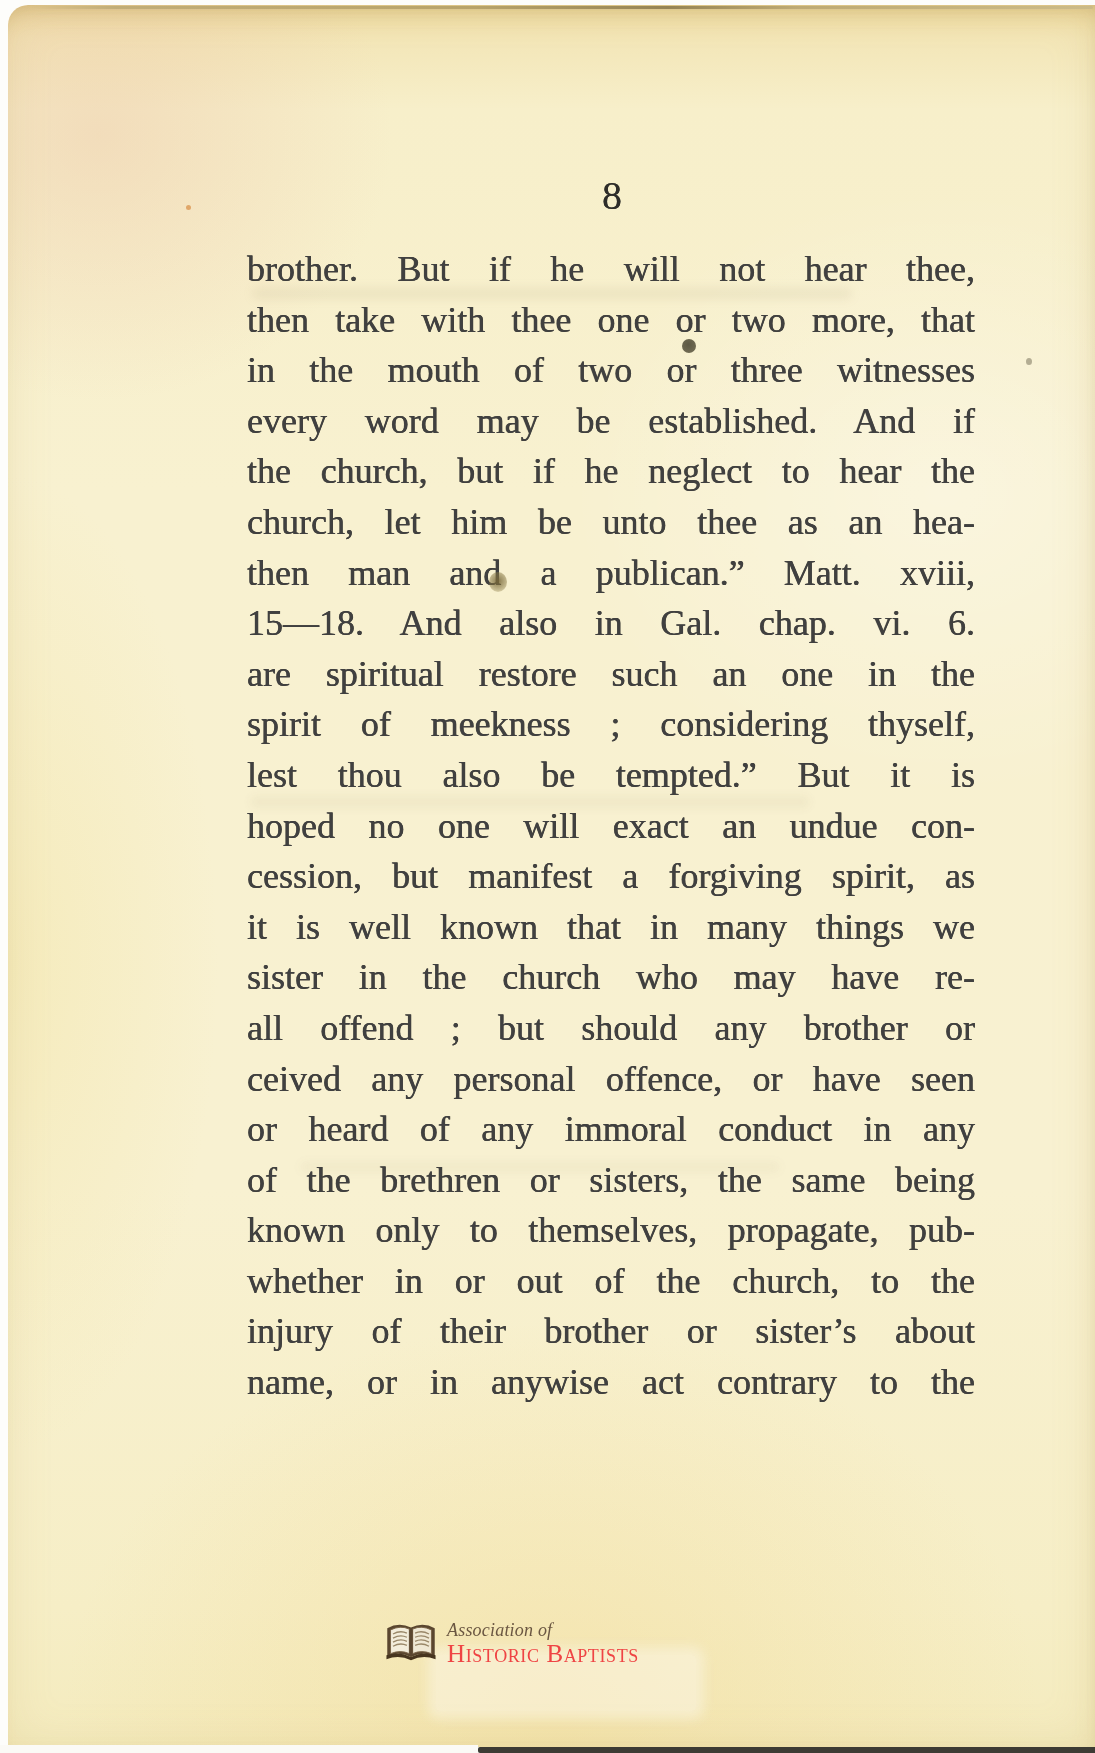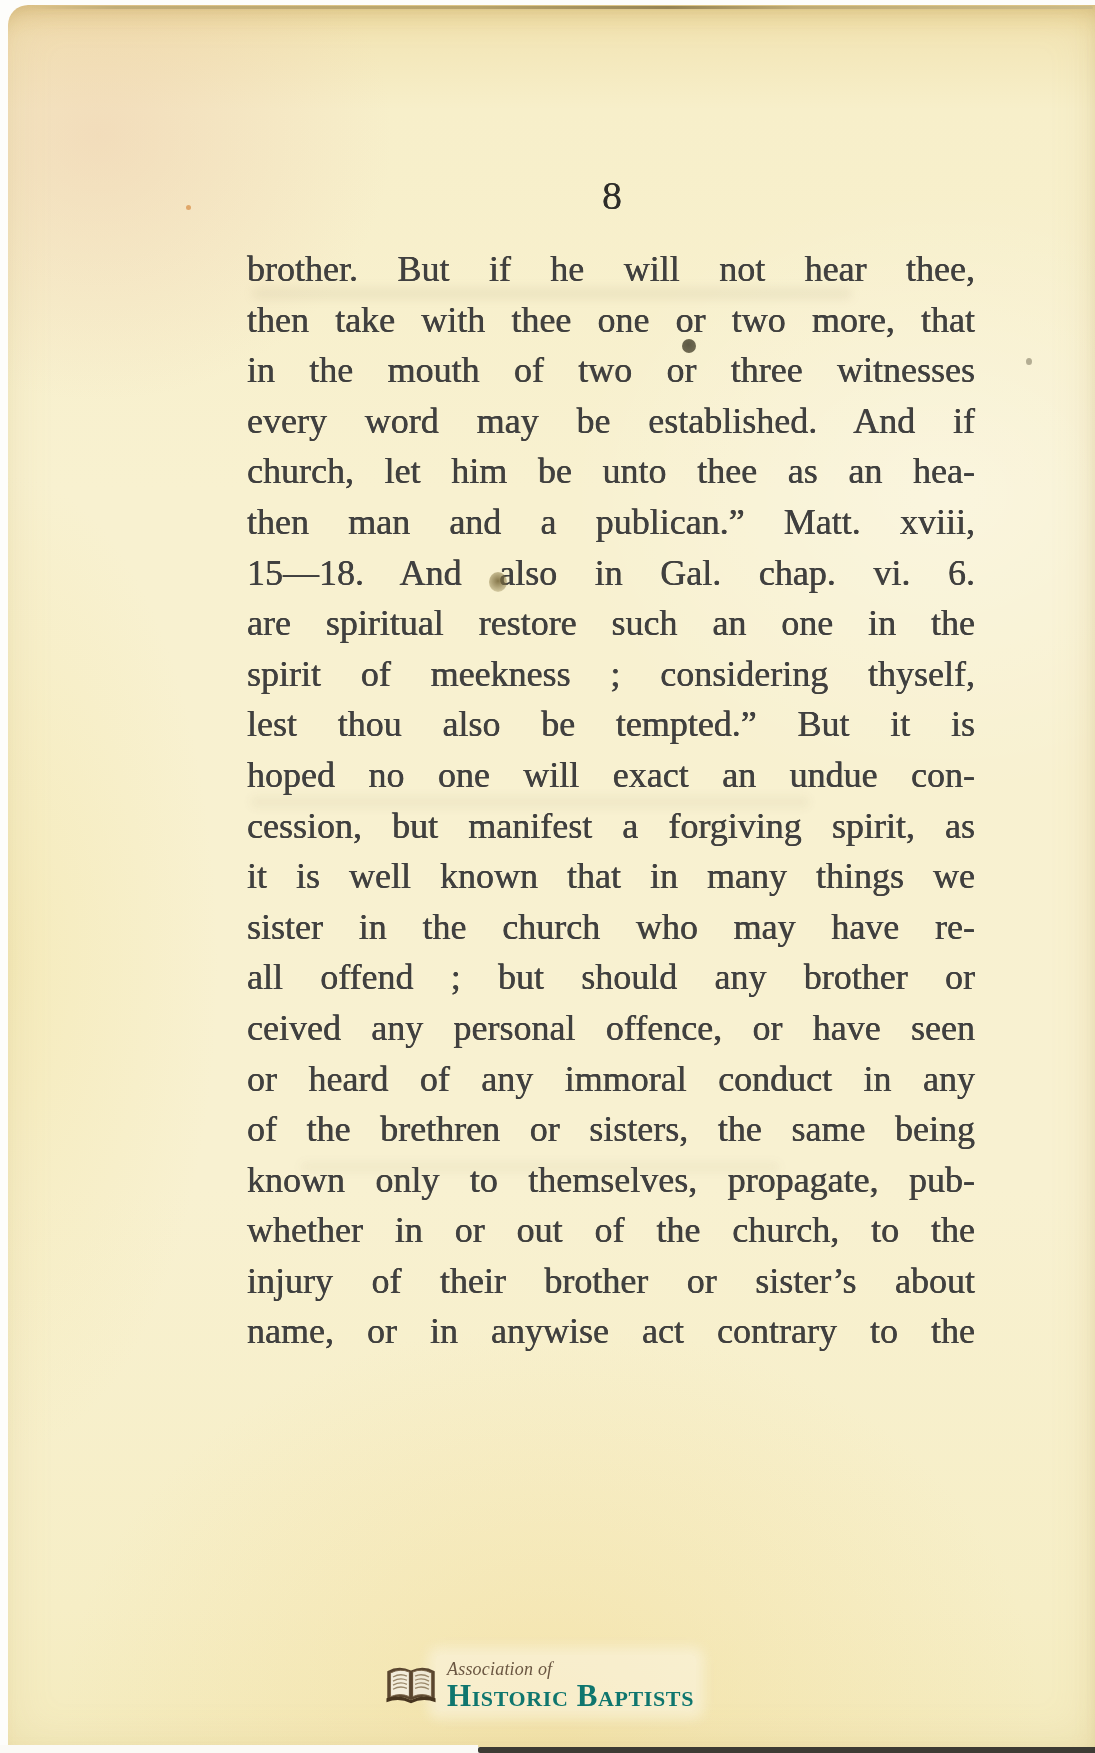--- a/index.html
+++ b/index.html
@@ -69,29 +69,29 @@
   .ghost.g2{left:250px;top:796px;width:560px;height:12px;opacity:.8;}
   .ghost.g3{left:300px;top:1162px;width:480px;height:10px;opacity:.7;}
   
   .wm-band{
     position:absolute;left:436px;top:1655px;width:260px;height:56px;
     background:rgba(252,250,243,.42);
     box-shadow:0 0 12px 8px rgba(252,250,243,.42);
     border-radius:4px;
   }
   .watermark{
-    position:absolute;left:384px;top:1660px;display:flex;align-items:center;gap:9px;
+    position:absolute;left:384px;top:1620px;display:flex;align-items:center;gap:9px;
   }
   .wm-icon{width:54px;height:46px;display:block;}
   .wm-text{display:flex;flex-direction:column;line-height:1;}
   .wm-prefix{
     font-style:italic;font-size:18px;color:#6b5742;letter-spacing:.2px;margin-bottom:2px;
   }
   .wm-name{
-    font-variant:small-caps;font-size:31px;color:#0f766e;letter-spacing:.6px;font-weight:700;
+    font-variant:small-caps;font-size:25px;color:#ef4444;letter-spacing:.6px;font-weight:400;
   }
   
   .strip-bottom-white{position:absolute;left:0;top:1745px;width:478px;height:8px;background:#fbfaf6;}
   .strip-bottom-dark{position:absolute;left:478px;top:1747px;width:617px;height:6px;background:#3d3b34;border-radius:2px 0 0 2px;}
 </style>
 </head>
 <body>
 
 <div class="paper"></div>
 
@@ -99,20 +99,21 @@
 <div class="ghost g2"></div>
 <div class="ghost g3"></div>
 
 <div class="pagenum">8</div>
 
 <div class="textblock">
   <div class="line">brother. But if he will not hear thee,</div>
   <div class="line">then take with thee one or two more, that</div>
   <div class="line">in the mouth of two or three witnesses</div>
   <div class="line">every word may be established. And if</div>
+  <div class="line">the church, but if he neglect to hear the</div>
   <div class="line">church, let him be unto thee as an hea-</div>
   <div class="line">then man and a publican.” Matt. xviii,</div>
   <div class="line">15—18. And also in Gal. chap. vi. 6.</div>
   <div class="line">are spiritual restore such an one in the</div>
   <div class="line">spirit of meekness ; considering thyself,</div>
   <div class="line">lest thou also be tempted.” But it is</div>
   <div class="line">hoped no one will exact an undue con-</div>
   <div class="line">cession, but manifest a forgiving spirit, as</div>
   <div class="line">it is well known that in many things we</div>
   <div class="line">sister in the church who may have re-</div>

